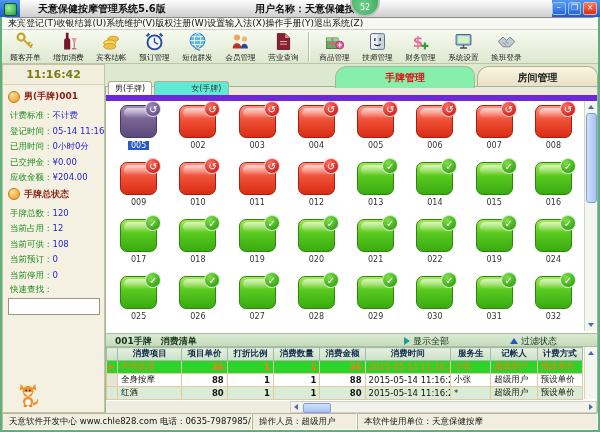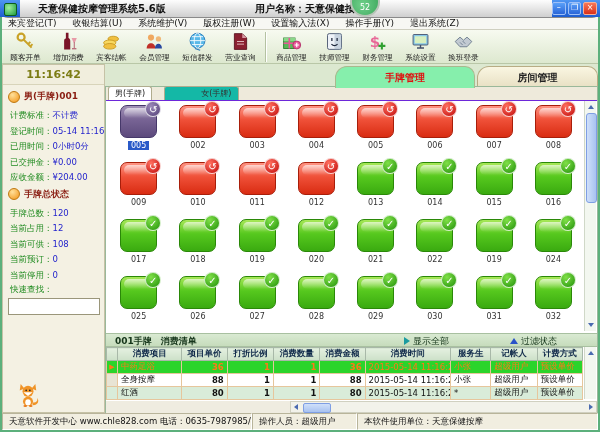--- a/index.html
+++ b/index.html
@@ -10,21 +10,21 @@
   .titlebar{position:absolute;left:0;top:0;width:600px;height:17px;background:linear-gradient(180deg,#fdfdfd,#cfcfcf);border-bottom:1px solid #8a8a8a;z-index:40;border-radius:8px;}
   .title-iconbox{position:absolute;left:0;top:0;width:20px;height:17px;background:linear-gradient(180deg,#4f96f2,#1d5dd0);}
   .title-icon{position:absolute;left:4px;top:3px;width:11px;height:11px;background:radial-gradient(circle at 35% 35%,#9ef09e,#1f9c3f);border:1px solid #0c5c20;border-radius:2px;}
   .title-text{position:absolute;left:38px;top:2px;font-size:10px;font-weight:bold;color:#111;}
   .user-text{position:absolute;left:255px;top:2px;font-size:10px;font-weight:bold;color:#111;}
   .notif-badge{position:absolute;left:350px;top:-13px;width:26px;height:26px;border-radius:50%;background:radial-gradient(circle at 40% 60%,#6fd08a,#35a055);border:2px solid #b8c4b8;color:#fff;font-size:8px;text-align:center;line-height:38px;z-index:45;}
   .win-btnbox{position:absolute;right:0;top:0;width:48px;height:17px;background:linear-gradient(180deg,#4f96f2,#1d5dd0);display:flex;align-items:center;justify-content:flex-end;gap:2px;padding-right:3px;box-sizing:border-box;}
   .win-btn{width:12px;height:11px;font-size:8px;line-height:10px;text-align:center;color:#fff;border:1px solid #9ec0f8;border-radius:2px;background:linear-gradient(180deg,#5aa0f8,#2a66d8);cursor:pointer;}
   .win-btn.close{background:linear-gradient(180deg,#f87858,#d8301a);border-color:#f8b098;}
   
-  .menubar{position:absolute;left:0;top:17px;width:600px;height:13px;background:#f7f7f3;border-bottom:1px solid #cfcfc0;display:flex;align-items:center;gap:16px;padding-left:8px;box-sizing:border-box;z-index:30;}
+  .menubar{position:absolute;left:0;top:17px;width:600px;height:13px;background:#f7f7f3;border-bottom:1px solid #cfcfc0;display:flex;align-items:center;gap:0;padding-left:8px;box-sizing:border-box;z-index:30;}
   .menu-item{font-size:9px;color:#111;white-space:nowrap;cursor:pointer;}
   
   .toolbar{position:absolute;left:0;top:30px;width:600px;height:34px;background:linear-gradient(180deg,#f7faf0,#dde8cf);border-bottom:1px solid #b9c7a7;display:flex;align-items:flex-start;padding:1px 0 0 4px;box-sizing:border-box;z-index:20;}
   .tb-item{width:43px;text-align:center;cursor:pointer;}
   .tb-icon{display:block;height:21px;}
   .tb-icon svg{display:inline-block;}
   .tb-label{display:block;font-size:8px;color:#222;white-space:nowrap;transform:scale(.95);}
   .tb-divider{width:1px;height:30px;background:#b4c2a2;border-right:1px solid #fff;margin:1px 3px 0 3px;}
   
   .sidebar{position:absolute;left:2px;top:64px;width:103px;height:349px;background:#f4f1e3;border:1px solid #c6c2a6;box-sizing:border-box;z-index:10;}
@@ -37,24 +37,24 @@
   .sb-val{font-size:8.5px;color:#2424cc;}
   .sb-search-lbl{font-size:8.5px;color:#1e8a1e;margin:4px 0 2px 7px;}
   .sb-search{display:block;margin:0 auto;width:86px;height:13px;border:1px solid #9a967a;background:#fff;font-size:9px;}
   .fox{position:absolute;left:14px;bottom:1px;}
   
   .main{position:absolute;left:105px;top:64px;width:493px;height:349px;z-index:5;}
   .tab{position:absolute;top:2px;height:21px;border:1px solid #aab88e;border-bottom:none;border-radius:12px 10px 0 0;text-align:center;font-size:10px;font-weight:bold;line-height:21px;cursor:pointer;}
   .tab.active{background:#86efac;color:#e01010;left:230px;width:138px;z-index:6;}
   .tab.inactive{background:linear-gradient(180deg,#faf6e2,#e7dfc2);color:#222;left:372px;width:119px;border-color:#b8ac84;}
   .panel{position:absolute;left:0;top:22px;width:493px;height:327px;background:#fff;border:1px solid #9ab89a;box-sizing:border-box;}
-  .subtabs{position:absolute;left:0;top:0;width:491px;height:14px;background:#eeeadb;border-bottom:1px solid #6d28d9;display:flex;align-items:flex-end;gap:12px;padding-left:2px;box-sizing:border-box;}
+  .subtabs{position:absolute;left:0;top:0;width:491px;height:14px;background:#eeeadb;border-bottom:6px solid #6d28d9;display:flex;align-items:flex-end;gap:2px;padding-left:2px;box-sizing:border-box;}
   .subtab{font-size:8px;padding:1px 6px;border:1px solid #b0ac8e;border-bottom:none;border-radius:3px 3px 0 0;cursor:pointer;}
   .subtab.active{background:#fff;color:#111;}
-  .subtab.inactive{background:#14b8a6;color:#333;padding-left:36px;}
+  .subtab.inactive{background:#5eead4;color:#333;padding-left:36px;}
   .tag-grid{position:absolute;left:0;top:14px;width:477px;height:230px;display:grid;grid-template-columns:repeat(8,1fr);grid-auto-rows:57px;padding:4px 0 0 3px;box-sizing:border-box;background:#fff;overflow:hidden;}
   .tag-cell{display:flex;flex-direction:column;align-items:center;}
   .tag{position:relative;width:35px;height:31px;border-radius:7px;cursor:pointer;}
   .tag::after{content:"";position:absolute;left:3px;top:2px;right:3px;height:10px;border-radius:6px;background:linear-gradient(180deg,rgba(255,255,255,.65),rgba(255,255,255,0));}
   .tag.occupied{background:linear-gradient(180deg,#ff9585,#ef5038 45%,#d92c12);border:1px solid #a81e0a;}
   .tag.free{background:linear-gradient(180deg,#a8e858,#56c81e 45%,#3aaa10);border:1px solid #2a8808;}
   .tag.selected{background:linear-gradient(180deg,#a292b8,#776394 45%,#5c4a7c);border:1px solid #46386a;}
   .tag-badge{position:absolute;right:-5px;top:-5px;width:16px;height:16px;border-radius:50%;color:#fff;font-size:10px;line-height:16px;text-align:center;border:1px solid rgba(255,255,255,.75);box-sizing:border-box;z-index:2;}
   .tag.occupied .tag-badge,.tag.selected .tag-badge{background:radial-gradient(circle at 35% 30%,#ff7060,#c00808);}
   .tag.selected .tag-badge{background:radial-gradient(circle at 35% 30%,#9a88b8,#544078);}
@@ -144,35 +144,43 @@
       <div class="tb-item">
         <span class="tb-icon"><svg viewBox="0 0 24 24" width="21" height="21">
             <ellipse cx="14" cy="9" rx="6" ry="3" fill="#f0c040" stroke="#c89820"></ellipse>
             <ellipse cx="10" cy="13.5" rx="7" ry="3.2" fill="#f8d860" stroke="#c89820"></ellipse>
             <ellipse cx="10" cy="17.5" rx="7" ry="3.2" fill="#f0c040" stroke="#c89820"></ellipse>
           </svg></span>
         <span class="tb-label">宾客结帐</span>
       </div>
       <div class="tb-item">
         <span class="tb-icon"><svg viewBox="0 0 24 24" width="21" height="21">
+            <path d="M6 3L3 6M18 3l3 3" stroke="#2a4a9a" stroke-width="2.5" fill="none"></path>
+            <circle cx="12" cy="13" r="8" fill="#eef4ff" stroke="#2a4a9a" stroke-width="2.2"></circle>
+            <path d="M12 13V8M12 13l4 2" stroke="#2a4a9a" stroke-width="1.5" fill="none"></path>
+          </svg></span>
+        <span class="tb-label">预订管理</span>
+      </div>
+      <div class="tb-item">
+        <span class="tb-icon"><svg viewBox="0 0 24 24" width="21" height="21">
+            <circle cx="12" cy="11" r="8.5" fill="#58b8e8" stroke="#2878b8"></circle>
+            <ellipse cx="12" cy="11" rx="3.8" ry="8.5" fill="none" stroke="#fff"></ellipse>
+            <path d="M3.5 11h17M5.5 6.5h13M5.5 15.5h13" stroke="#fff" fill="none"></path>
+            <path d="M9 20l6 2" stroke="#2878b8" stroke-width="1.5"></path>
+          </svg></span>
+        <span class="tb-label">短信群发</span>
+      </div>
+      <div class="tb-item">
+        <span class="tb-icon"><svg viewBox="0 0 24 24" width="21" height="21">
             <circle cx="8" cy="7.5" r="3.5" fill="#f0a860"></circle>
             <path d="M3 20c0-4 2.5-6 5-6s5 2 5 6z" fill="#c03028"></path>
             <circle cx="16.5" cy="9" r="3" fill="#f0b878"></circle>
             <path d="M12.5 20c0-3.5 1.8-5.5 4-5.5s4 2 4 5.5z" fill="#2848a0"></path>
           </svg></span>
         <span class="tb-label">会员管理</span>
-      </div>
-      <div class="tb-item">
-        <span class="tb-icon"><svg viewBox="0 0 24 24" width="21" height="21">
-            <circle cx="12" cy="11" r="8.5" fill="#58b8e8" stroke="#2878b8"></circle>
-            <ellipse cx="12" cy="11" rx="3.8" ry="8.5" fill="none" stroke="#fff"></ellipse>
-            <path d="M3.5 11h17M5.5 6.5h13M5.5 15.5h13" stroke="#fff" fill="none"></path>
-            <path d="M9 20l6 2" stroke="#2878b8" stroke-width="1.5"></path>
-          </svg></span>
-        <span class="tb-label">短信群发</span>
       </div>
       <div class="tb-item">
         <span class="tb-icon"><svg viewBox="0 0 24 24" width="21" height="21">
             <path d="M5 3h9l5 5v13H5z" fill="#8a2030" stroke="#58101c"></path>
             <path d="M14 3v5h5" fill="#d89aa4"></path>
             <path d="M8 12h8M8 15h8" stroke="#e8c8cc"></path>
           </svg></span>
         <span class="tb-label">营业查询</span>
       </div>
       <div class="tb-divider"></div>

